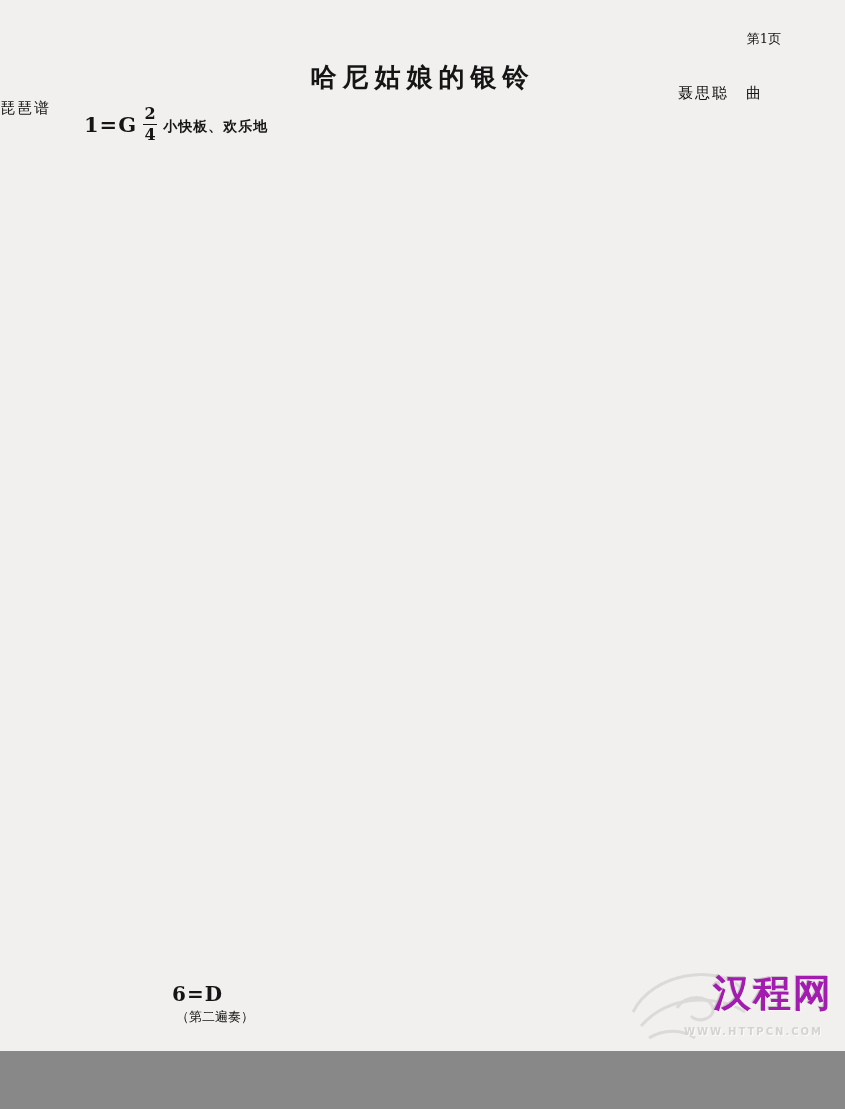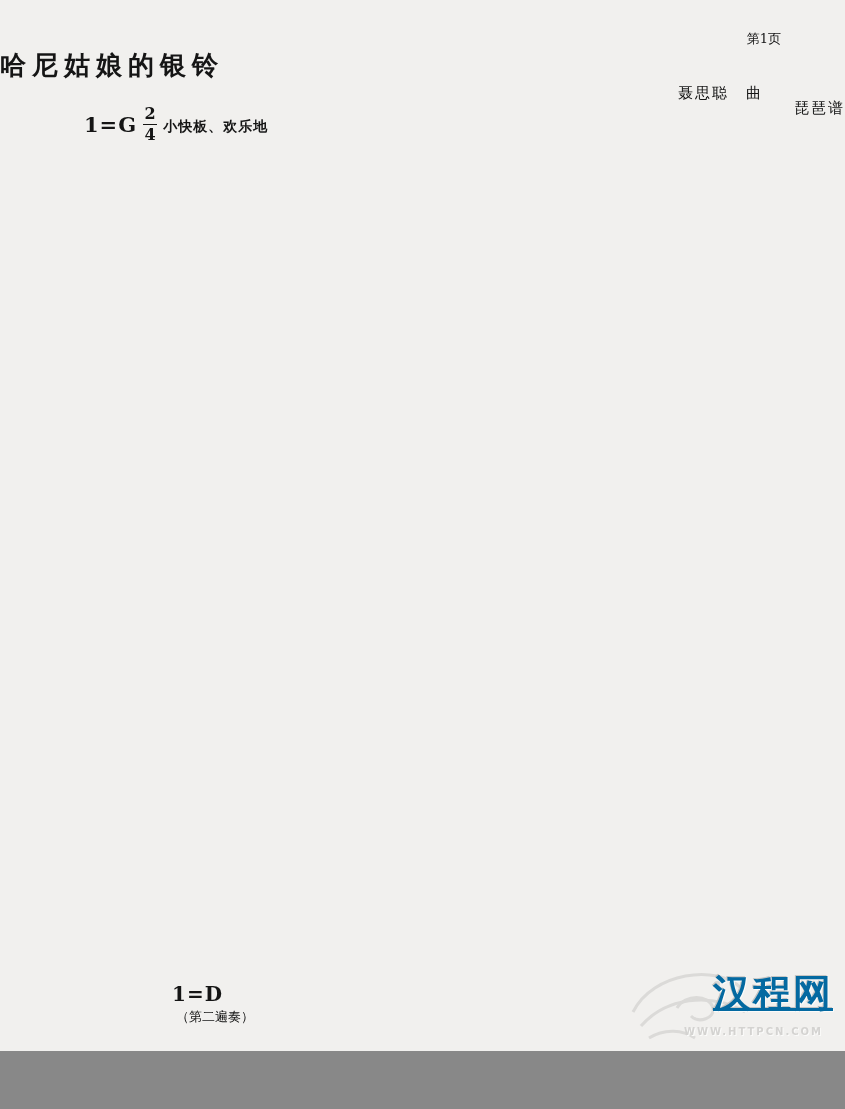--- a/index.html
+++ b/index.html
@@ -1,37 +1,37 @@
 <!DOCTYPE html>
 <html><head>
 <meta charset="utf-8">
 <style>
   html,body{margin:0;padding:0;background:#888;}
   .page{position:relative;width:845px;height:1051px;background:#f1f0ee;overflow:hidden;
         font-family:"DejaVu Sans",sans-serif;color:#151515;}
   
   .pageno{position:absolute;top:30px;right:64px;font:400 13px "DejaVu Serif",serif;}
-  .title{position:absolute;top:48px;left:0;right:0;margin:0;text-align:left;
+  .title{position:absolute;top:48px;left:0;right:0;margin:12px;text-align:center;
          font:600 26px "DejaVu Serif",serif;letter-spacing:6px;}
-  .subtitle{position:absolute;top:99px;left:0;right:0;text-align:right;
+  .subtitle{position:absolute;top:99px;left:0;right:0;text-align:left;
          font:400 15px "DejaVu Serif",serif;letter-spacing:2px;}
   .composer{position:absolute;top:84px;right:82px;font:400 15px "DejaVu Serif",serif;letter-spacing:2px;}
   .keysig{position:absolute;left:84px;top:106px;display:flex;align-items:center;}
   .tonic{font:700 21px "DejaVu Serif",serif;letter-spacing:1px;}
   .tempo{font:600 14px "DejaVu Sans",sans-serif;letter-spacing:1px;margin-top:6px;}
   .keychange-tonic{position:absolute;left:172px;top:982px;font:700 20px "DejaVu Serif",serif;letter-spacing:1px;}
   .keychange-note{position:absolute;left:176px;top:1008px;font:400 13px "DejaVu Serif",serif;}
   
   .ts{display:inline-flex;flex-direction:column;align-items:center;margin:0 6px;}
   .ts .n{font:700 16px "DejaVu Serif",serif;line-height:1;}
   .ts .fbar{width:14px;height:1.8px;background:#151515;margin:1.5px 0;}
   
   .watermark{position:absolute;right:10px;bottom:6px;width:210px;height:95px;z-index:0;}
   .wm-name{position:absolute;right:2px;bottom:26px;font:700 38px "DejaVu Serif",serif;letter-spacing:2px;
-           color:#0369a1;text-shadow:1px 1px 0 #fbfbfa,-1px -1px 0 #c6c5c3;text-decoration:underline;}
+           color:#a21caf;text-shadow:1px 1px 0 #fbfbfa,-1px -1px 0 #c6c5c3;}
   .wm-url{position:absolute;right:12px;bottom:8px;font:700 10px "DejaVu Sans",sans-serif;letter-spacing:2px;
            color:#d4d3d1;text-shadow:1px 1px 0 #fbfbfa;}
   .wm-swirl{position:absolute;left:0;bottom:0;}
   #music{position:relative;z-index:1;}
 </style>
 </head>
 <body>
 
 <div class="page">
   <div class="pageno">第1页</div>
@@ -42,21 +42,21 @@
   <div class="keysig">
     <span class="tonic">1=G</span>
     <span class="ts">
       <span class="n">2</span>
       <span class="fbar"></span>
       <span class="n">4</span>
     </span>
     <span class="tempo">小快板、欢乐地</span>
   </div>
 
-  <div class="keychange-tonic">1=D</div>
+  <div class="keychange-tonic">6=D</div>
   <div class="keychange-note">（第二遍奏）</div>
 
   <div id="music"></div>
 
   <div class="watermark">
     <svg class="wm-swirl" width="140" height="95" viewBox="0 0 140 95">
       <g fill="none" stroke="#dbdad8" stroke-width="3">
         <path d="M8 62 C 28 22, 92 14, 116 38"></path>
         <path d="M16 76 C 46 42, 96 46, 120 62"></path>
         <path d="M52 58 C 60 44, 84 44, 88 58 C 90 68, 74 74, 66 66"></path>

